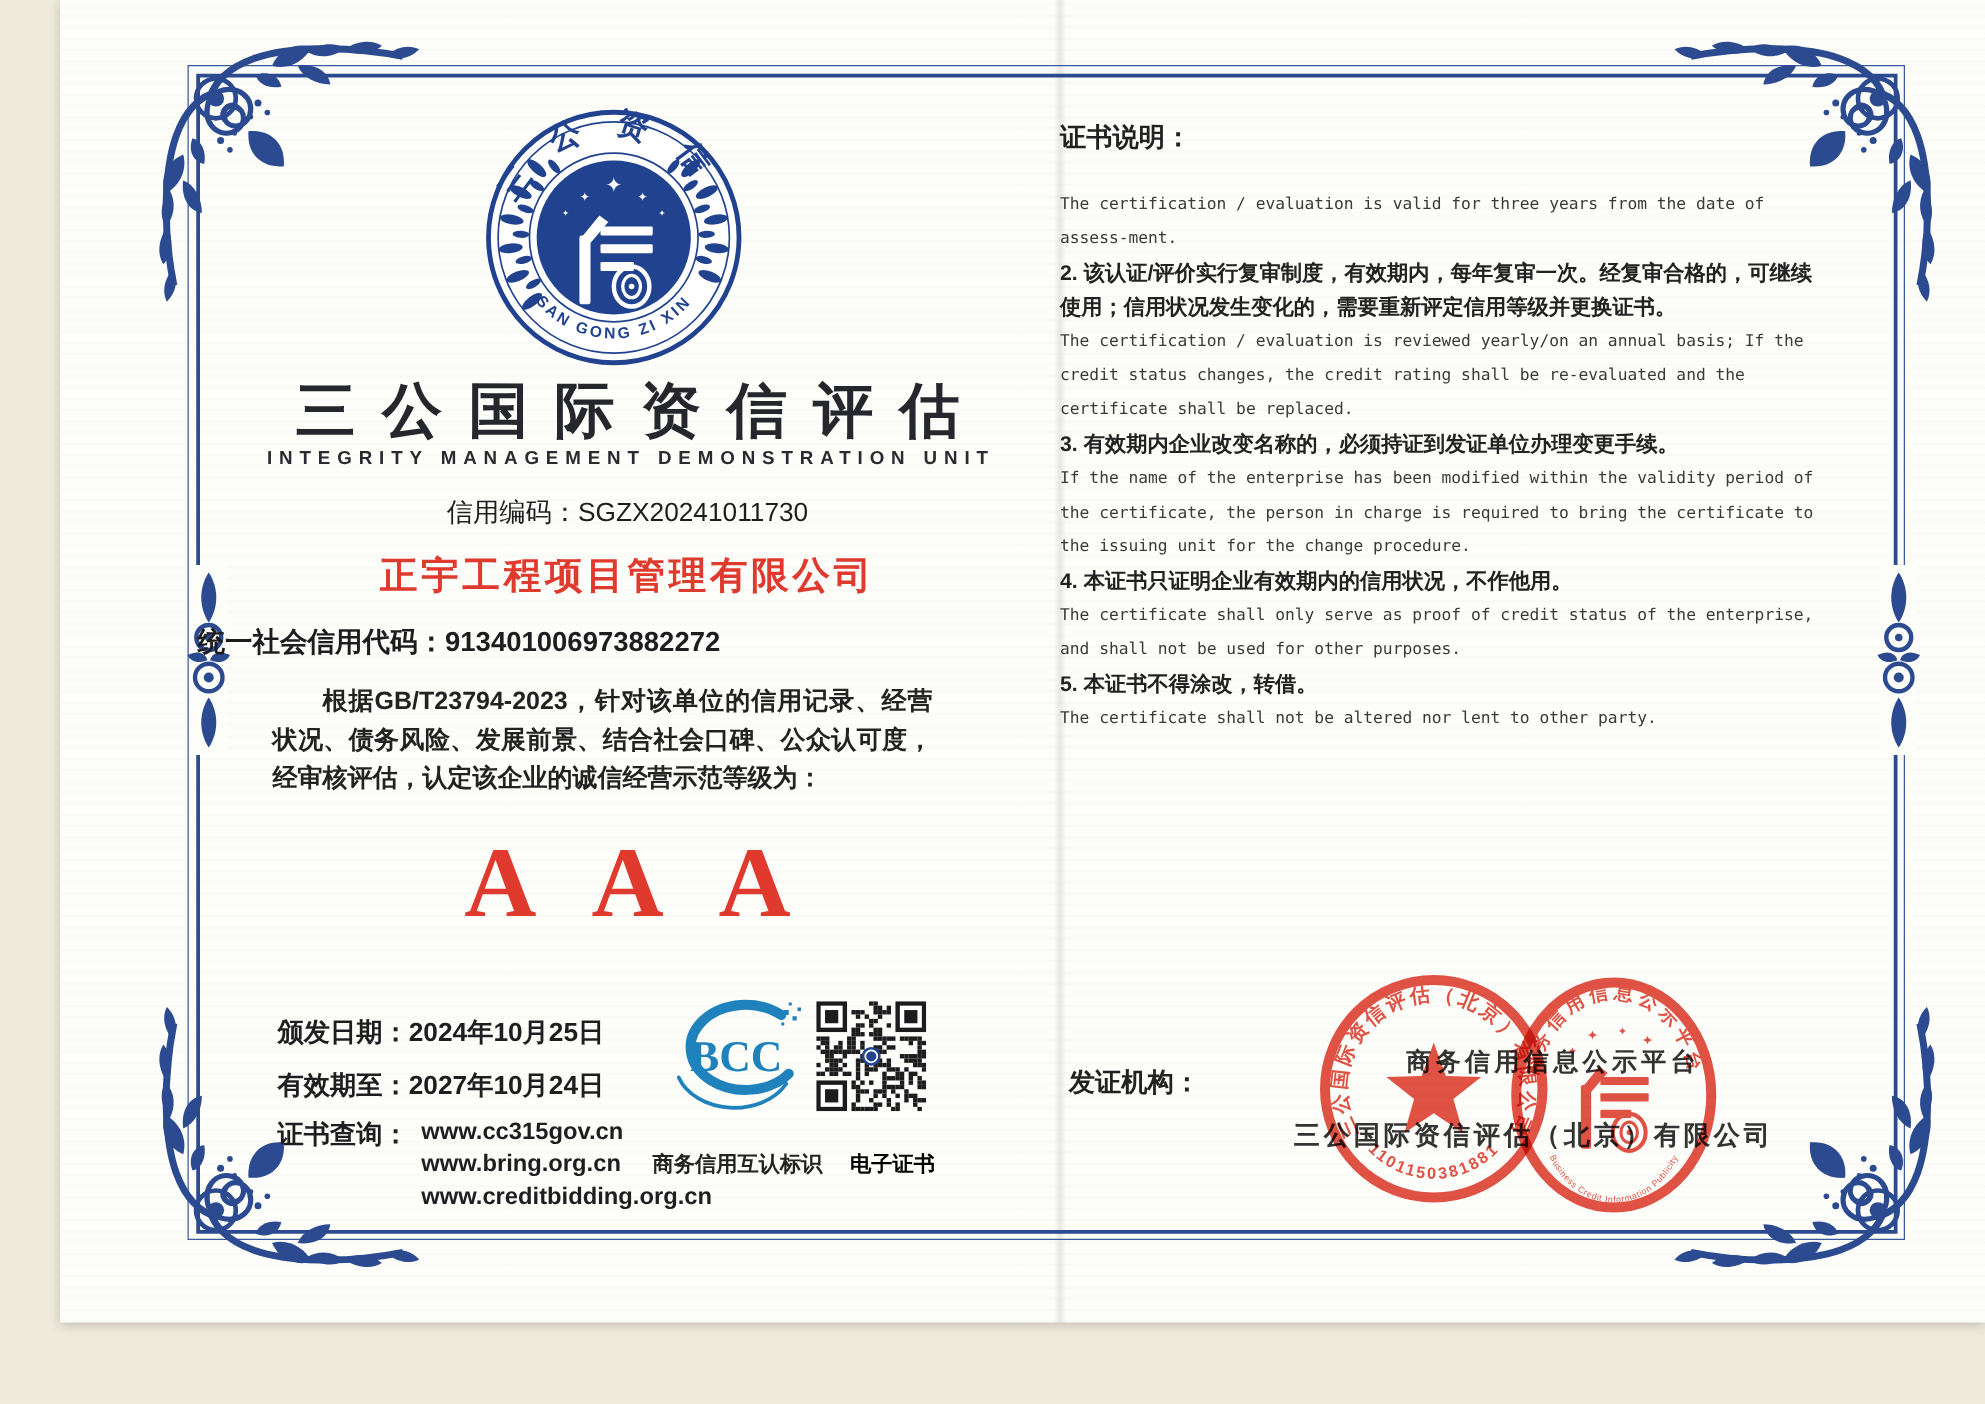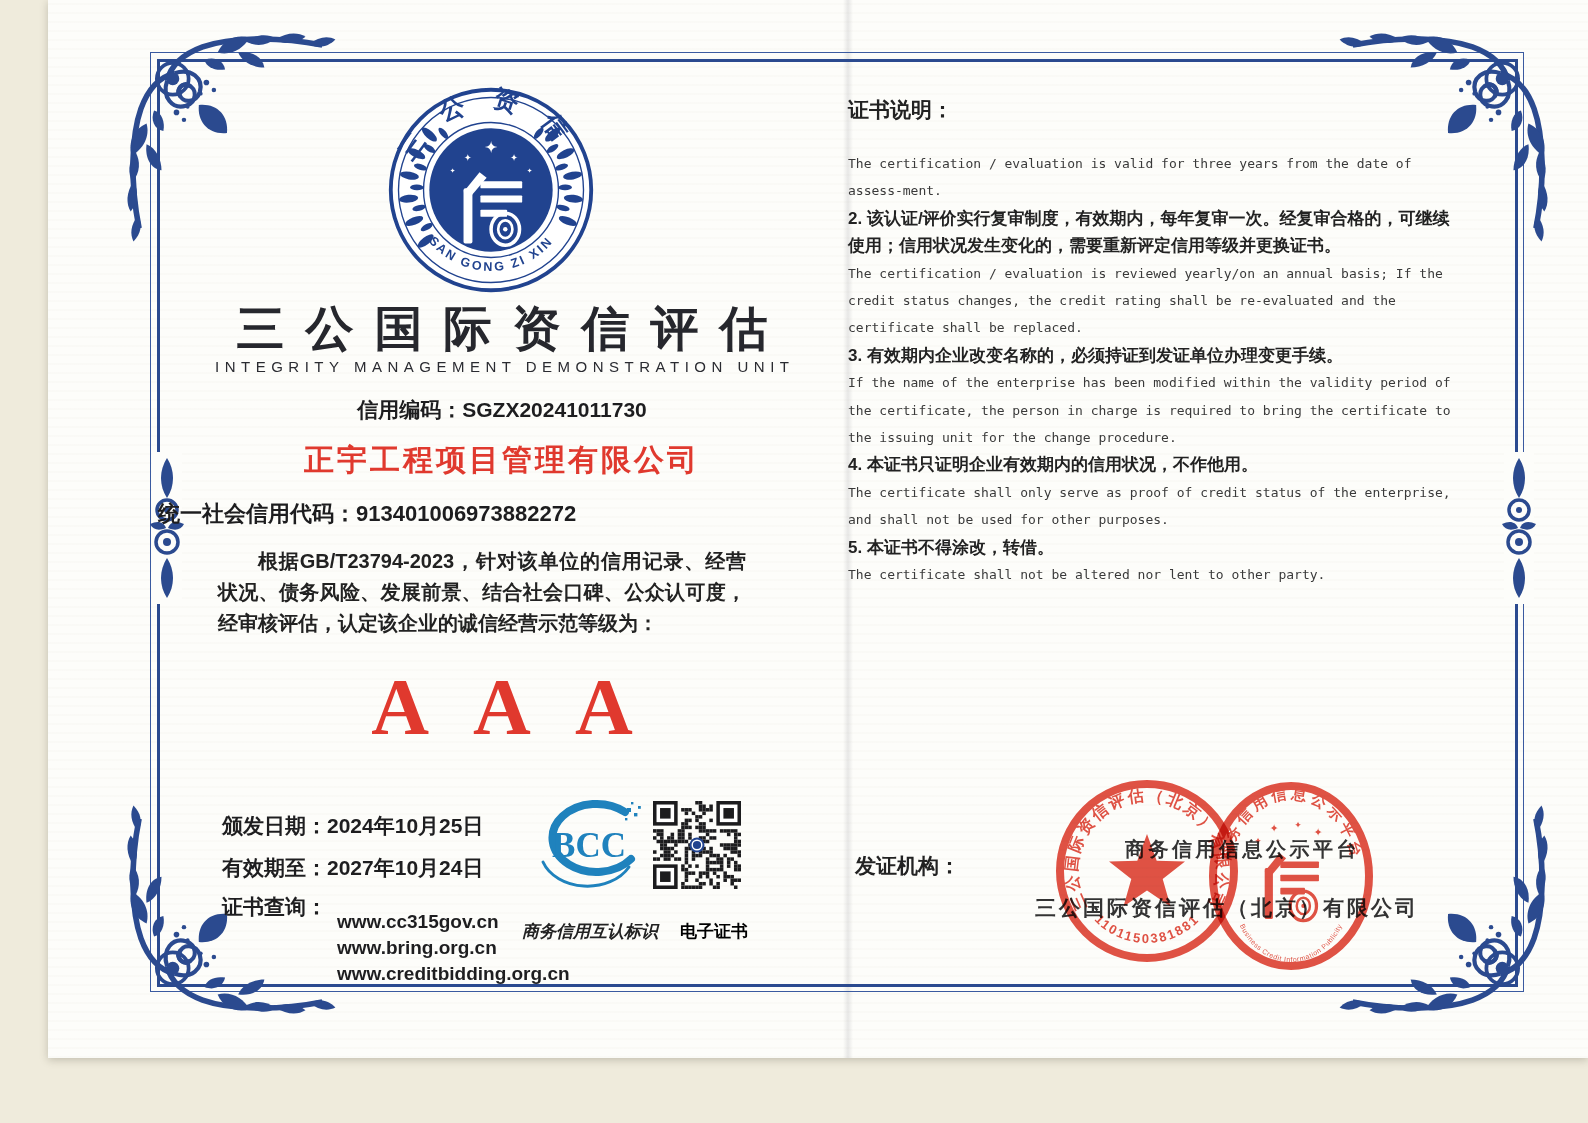--- a/index.html
+++ b/index.html
@@ -18,37 +18,37 @@
   .corner.bl{left:126px;top:800px;transform:scaleY(-1);}
   .corner.br{left:1334px;top:800px;transform:scale(-1,-1);}
   .side-orn{position:absolute;width:46px;height:152px;color:#2b4a8f;}
   .side-orn.left{left:144px;top:452px;}
   .side-orn.right{left:1496px;top:452px;transform:scaleX(-1);}
   .abs{position:absolute;}
   
   .badge{left:385px;top:84px;width:212px;height:212px;}
   .title-zh{left:158px;top:297px;width:688px;text-align:center;font-size:48px;font-weight:bold;
             letter-spacing:21px;text-indent:21px;color:#26272d;white-space:nowrap;}
-  .title-en{left:158px;top:358px;width:688px;text-align:center;font-size:15px;font-weight:normal;
+  .title-en{left:158px;top:358px;width:688px;text-align:center;font-size:15px;font-weight:bold;
             letter-spacing:5.5px;text-indent:5.5px;color:#2a2b31;white-space:nowrap;}
-  .code-line{left:158px;top:396px;width:688px;text-align:center;font-size:21px;font-weight:bold;color:#1d1d1f;}
+  .code-line{left:158px;top:396px;width:688px;text-align:center;font-size:21px;font-weight:normal;color:#1d1d1f;}
   .company{left:158px;top:440px;width:688px;text-align:center;font-size:30px;font-weight:bold;
            letter-spacing:3px;color:#e0392e;}
   .uscc-line{left:158px;top:499px;width:688px;font-size:22px;font-weight:bold;color:#1d1d1f;}
   .para{left:218px;top:546px;width:528px;font-size:20px;line-height:31px;font-weight:600;
         color:#222;text-align:justify;text-indent:2em;}
   .rating{left:158px;top:662px;width:688px;text-align:center;font-family:"Liberation Serif","DejaVu Serif",serif;
           font-size:80px;font-weight:bold;letter-spacing:44px;text-indent:44px;color:#e0392e;}
   .meta-row{font-size:21px;font-weight:bold;color:#1e1e20;white-space:nowrap;}
   .meta-issue{left:222px;top:812px;}
   .meta-valid{left:222px;top:854px;}
   .query-row{left:222px;top:893px;display:flex;}
-  .query-urls{font-size:19px;font-weight:bold;color:#1e1e20;line-height:26px;margin-left:10px;margin-top:16px;}
+  .query-urls{font-size:19px;font-weight:bold;color:#1e1e20;line-height:26px;margin-left:10px;}
   .bcc{left:528px;top:799px;width:122px;height:90px;}
-  .bcc-caption{left:512px;top:920px;width:156px;text-align:center;font-size:17px;font-weight:600;color:#222;font-style:italic;}
+  .bcc-caption{left:512px;top:920px;width:156px;text-align:center;font-size:17px;font-weight:600;color:#222;}
   .qr{left:653px;top:801px;width:88px;height:88px;}
   .qr-caption{left:648px;top:920px;width:100px;text-align:right;font-size:17px;font-weight:600;color:#000000;}
   
   .notes-heading{left:848px;top:96px;font-size:21px;font-weight:600;color:#222;}
   .notes{left:848px;top:150px;width:612px;}
   .notes p{margin:0;}
   .note-zh{font-size:17px;font-weight:600;color:#222;line-height:27.4px;}
   .note-en{font-family:"DejaVu Sans Mono","Liberation Mono",monospace;font-size:13px;color:#3a3a3a;line-height:27.4px;}
   .issuer-label{left:855px;top:852px;font-size:21px;font-weight:600;color:#222;}
   .issuer-line1{left:1125px;top:836px;font-size:20px;font-weight:600;letter-spacing:3.5px;color:#333;white-space:nowrap;}

